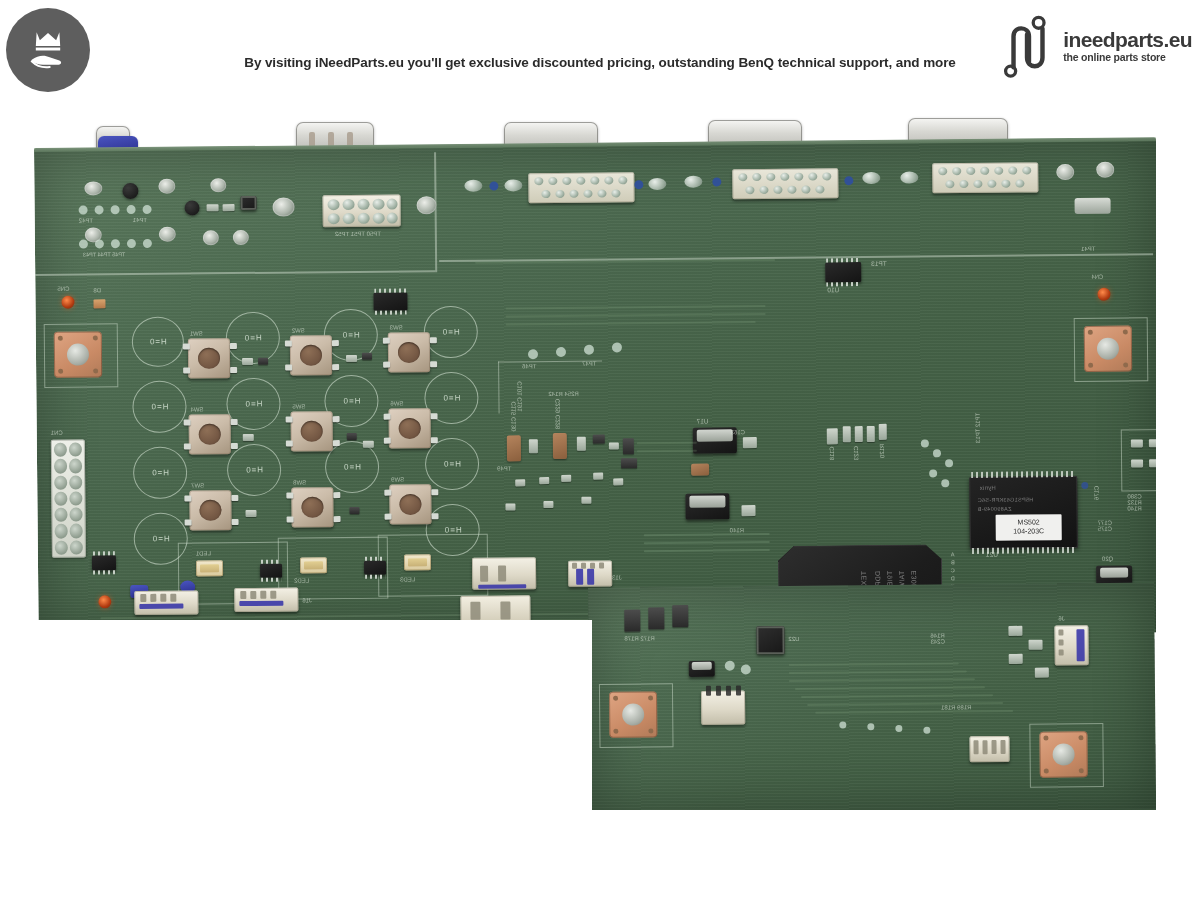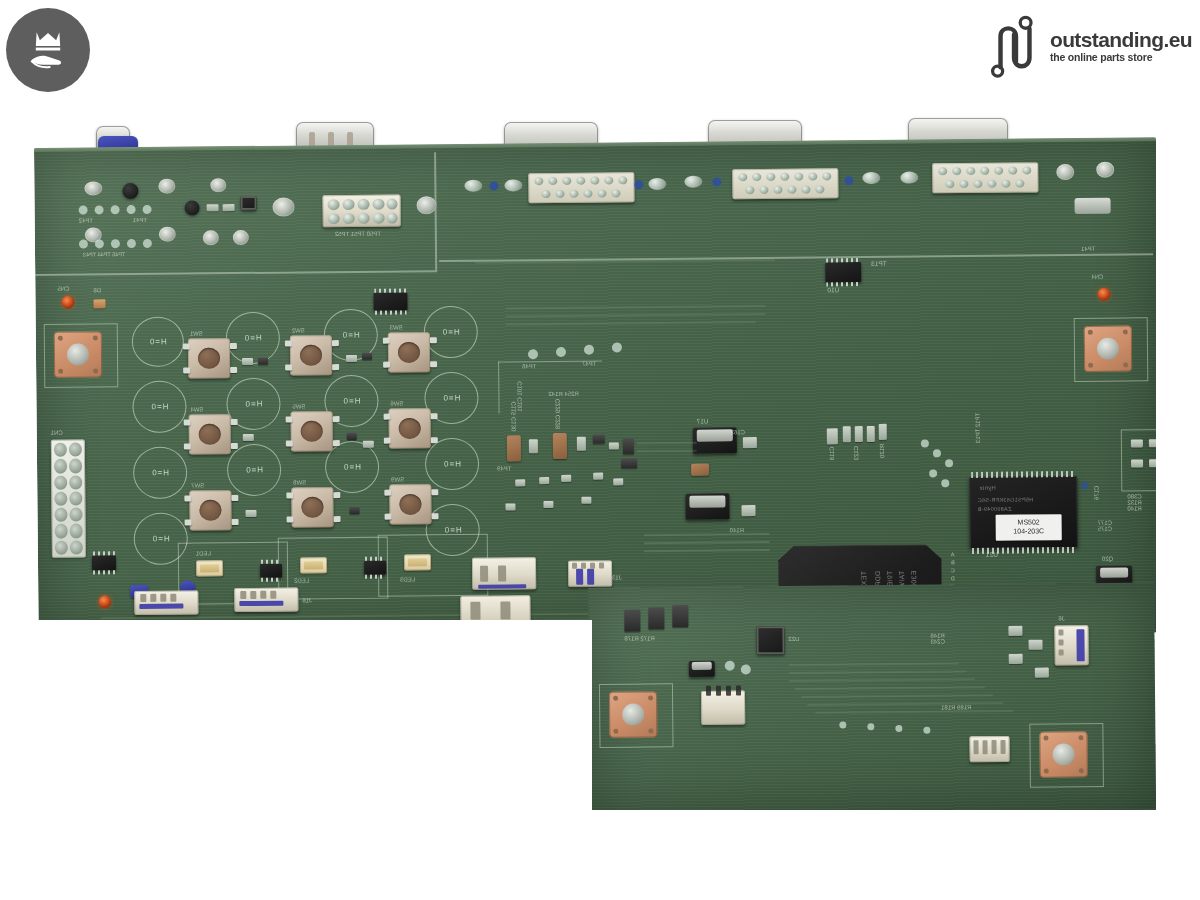--- a/index.html
+++ b/index.html
@@ -191,32 +191,33 @@
 
   <div class="hdr-badge">
     <svg viewBox="0 0 64 64" aria-hidden="true">
       <path d="M18 10 L22 20 L32 11 L42 20 L46 10 L47 27 L17 27 Z" fill="#ffffff"></path>
       <rect x="17" y="29" width="30" height="3.6" fill="#ffffff"></rect>
       <path d="M12 44 C20 38 28 38 34 41 L46 45 C49 46 49 50 45 50 L26 50 C20 50 16 48 12 46 Z" fill="#ffffff"></path>
       <path d="M12 46 C18 52 26 54 34 53" fill="none" stroke="#ffffff" stroke-width="2.6" stroke-linecap="round"></path>
     </svg>
   </div>
 
+  <div class="hdr-tagline">By visiting iNeedParts.eu you'll get exclusive discounted pricing, outstanding BenQ technical support, and more</div>
 
   <div class="brand">
     <svg class="brand-mark" viewBox="0 0 58 68">
       <g fill="none" stroke="#3a3a3a" stroke-width="4.6" stroke-linecap="round">
         <path d="M14 56 V24 C14 13 30 13 30 24 V50"></path>
         <path d="M44 16 V46 C44 58 28 58 28 46 V22"></path>
       </g>
       <circle cx="40" cy="10" r="5.6" fill="none" stroke="#3a3a3a" stroke-width="3.4"></circle>
       <circle cx="11" cy="60" r="5.2" fill="none" stroke="#3a3a3a" stroke-width="3.4"></circle>
     </svg>
     <div class="brand-txt">
-      <div class="brand-name">outstanding.eu</div>
+      <div class="brand-name">ineedparts.eu</div>
       <div class="brand-sub">the online parts store</div>
     </div>
   </div>
 
   <div id="photo">
 
     <div class="dsub" style="left:96px;top:18px;width:34px;height:30px;"></div>
     <div class="dsub" style="left:296px;top:14px;width:78px;height:34px;">
       <i style="left:13px"></i>
         <i style="left:32px"></i>

